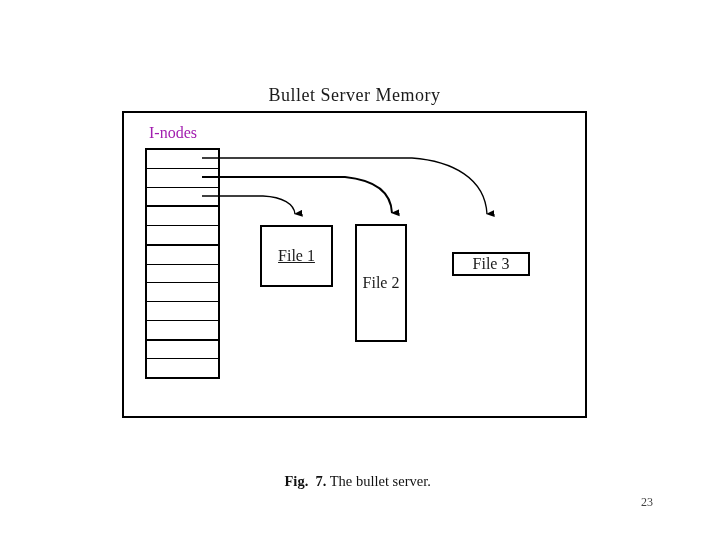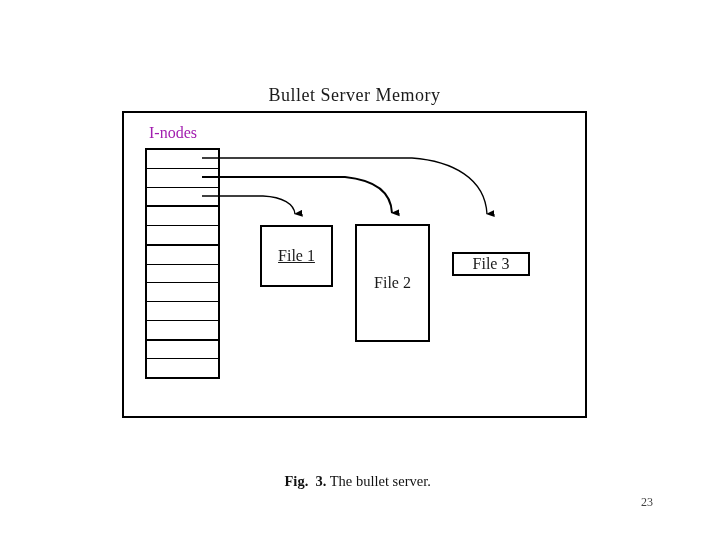--- a/index.html
+++ b/index.html
@@ -57,21 +57,21 @@
     border: 2px solid #000;
     box-sizing: border-box;
     background: #ffffff;
     display: flex;
     align-items: center;
     justify-content: center;
     font-size: 16px;
     color: #1a1a1a;
   }
   .file-1 { left: 260px; top: 225px; width: 73px; height: 62px; text-decoration: underline; }
-  .file-2 { left: 355px; top: 224px; width: 75px; height: 118px; }
+  .file-2 { left: 355px; top: 224px; width: 52px; height: 118px; }
   .file-3 { left: 452px; top: 225px; width: 78px; height: 24px; margin-top: 27px; }
 
   svg.arrows {
     position: absolute;
     left: 0; top: 0;
     width: 720px; height: 540px;
     pointer-events: none;
   }
   svg.arrows path.ptr { fill: none; stroke: #000; }
 
@@ -132,18 +132,18 @@
       <marker id="ah" markerUnits="userSpaceOnUse" markerWidth="10" markerHeight="11" refX="3.5" refY="7.5" orient="auto-start-reverse">
         <path d="M0,0 L7,0 L3.5,8.5 Z" fill="#000" transform="rotate(-90 3.5 4.25) rotate(90 3.5 4.25)"></path>
       </marker>
     </defs>
     <path class="ptr" stroke-width="1.3" marker-end="url(#ah)" d="M 202 158 H 412 C 452 161, 485 178, 487 214"></path>
     <path class="ptr" stroke-width="2" marker-end="url(#ah)" d="M 202 177 H 345 C 374 180, 391 191, 392 213"></path>
     <path class="ptr" stroke-width="1.3" marker-end="url(#ah)" d="M 202 196 H 263 C 283 197, 294 204, 295 214"></path>
   </svg>
 
   <div class="caption">
-    <span class="bold">Fig.  3.</span><span> The bullet server.</span>
+    <span class="bold">Fig.  7.</span><span> The bullet server.</span>
   </div>
 
   <div class="page-number">23</div>
 
 </div>
 
 </body></html>

